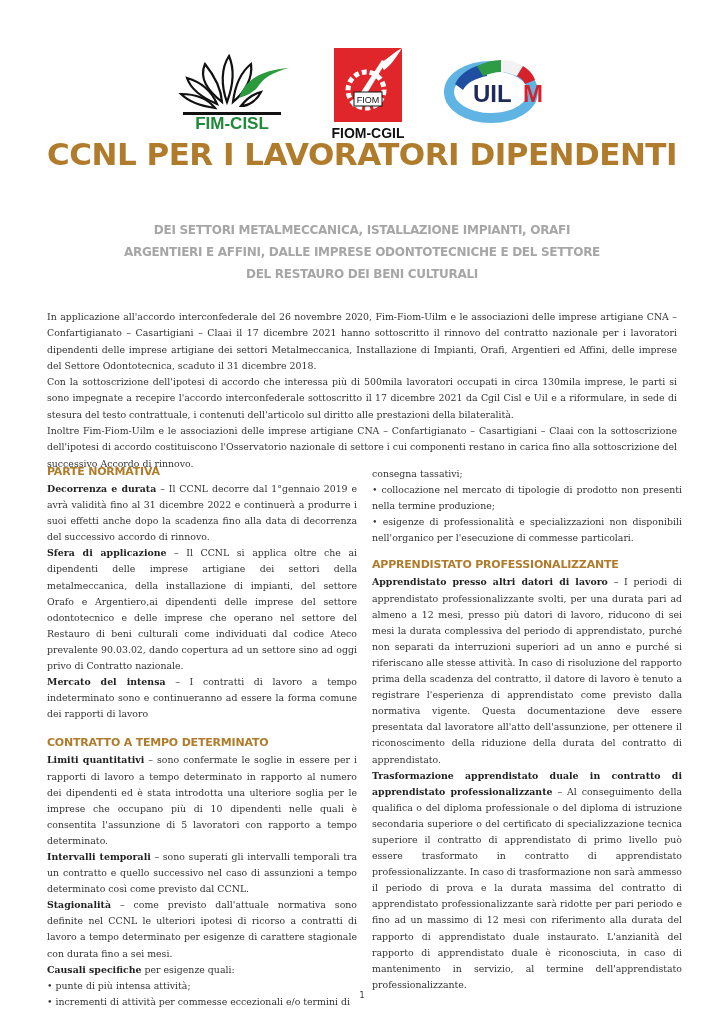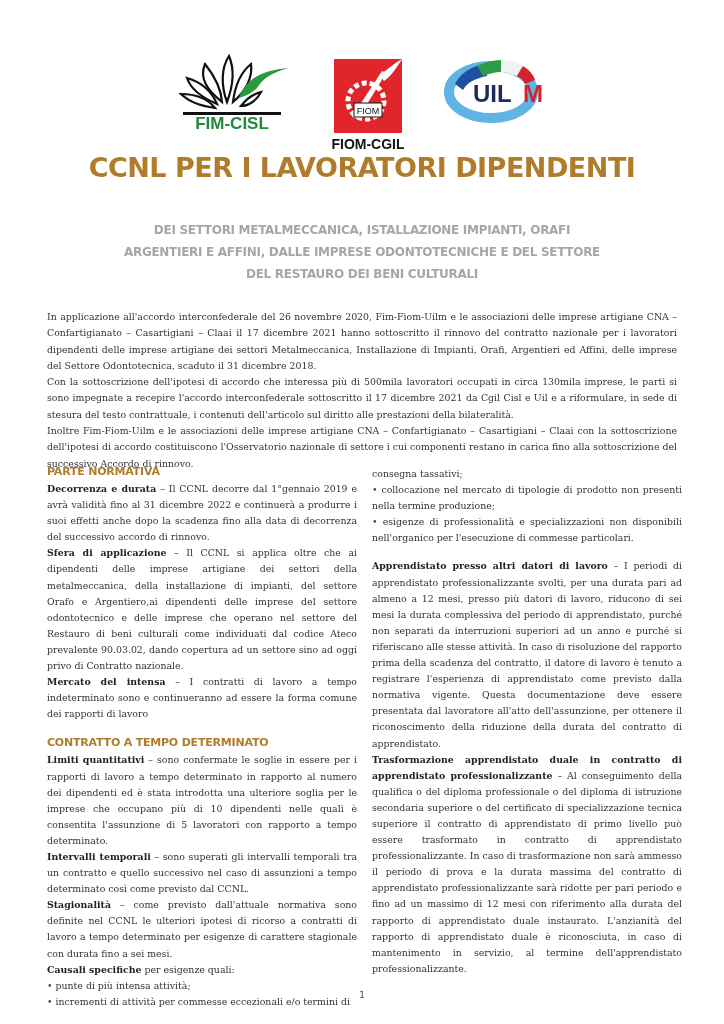--- a/index.html
+++ b/index.html
@@ -1,26 +1,26 @@
 <!DOCTYPE html>
 <html><head>
 <meta charset="utf-8">
 <style>
   html, body { margin: 0; padding: 0; background: #ffffff; }
   body { width: 724px; height: 1024px; position: relative; overflow: hidden;
          font-family: "DejaVu Serif", serif; color: #333; }
   .logos { position: absolute; top: 44px; left: 0; width: 724px; height: 95px; }
   .logo { position: absolute; }
   #logo-fim { left: 177px; top: 6px; width: 115px; height: 80px; }
-  #logo-fiom { left: 332px; top: 15px; width: 72px; height: 92px; }
+  #logo-fiom { left: 332px; top: 4px; width: 72px; height: 92px; }
   #logo-uilm { left: 443px; top: 10px; width: 117px; height: 72px; }
 
   .title { position: absolute; left: 0; width: 724px; text-align: center;
            font-family: "DejaVu Sans", sans-serif; font-weight: 900; }
-  .title-main { top: 152px; font-size: 27px; line-height: 32px; color: #b07c2c;
+  .title-main { top: 138px; font-size: 31px; line-height: 32px; color: #b07c2c;
                 letter-spacing: -0.5px; font-weight: bold; }
   .title-sub { top: 219px; font-size: 12px; line-height: 22px; color: #a6a6a6;
                font-weight: bold; letter-spacing: -0.3px; }
 
   .intro { position: absolute; left: 47px; top: 297px; width: 630px;
            font-size: 9.4px; line-height: 16.3px; text-align: justify; color: #333; margin-top: 12px; }
   .intro p { margin: 0; }
 
   .col { position: absolute; top: 465px; width: 310px; font-size: 9.4px; line-height: 16.1px;
          text-align: justify; color: #333; }
@@ -105,17 +105,18 @@
   <p><b>Causali specifiche</b><span> per esigenze quali:</span></p>
   <p>• punte di più intensa attività;</p>
   <p style="text-align:left; height:16px; overflow:hidden;">• incrementi di attività per commesse eccezionali e/o termini di consegna tassativi;</p>
 </div>
 
 <div class="col col-right">
   <p>consegna tassativi;</p>
   <p>• collocazione nel mercato di tipologie di prodotto non presenti nella termine produzione;</p>
   <p>• esigenze di professionalità e specializzazioni non disponibili nell'organico per l'esecuzione di commesse particolari.</p>
   <div class="spacer" style="height:12px"></div>
+  <div class="sec-head">APPRENDISTATO PROFESSIONALIZZANTE</div>
   <p><b>Apprendistato presso altri datori di lavoro</b><span> – I periodi di apprendistato professionalizzante svolti, per una durata pari ad almeno a 12 mesi, presso più datori di lavoro, riducono di sei mesi la durata complessiva del periodo di apprendistato, purché non separati da interruzioni superiori ad un anno e purché si riferiscano alle stesse attività. In caso di risoluzione del rapporto prima della scadenza del contratto, il datore di lavoro è tenuto a registrare l'esperienza di apprendistato come previsto dalla normativa vigente. Questa documentazione deve essere presentata dal lavoratore all'atto dell'assunzione, per ottenere il riconoscimento della riduzione della durata del contratto di apprendistato.</span></p>
   <p><b>Trasformazione apprendistato duale in contratto di apprendistato professionalizzante</b><span> – Al conseguimento della qualifica o del diploma professionale o del diploma di istruzione secondaria superiore o del certificato di specializzazione tecnica superiore il contratto di apprendistato di primo livello può essere trasformato in contratto di apprendistato professionalizzante. In caso di trasformazione non sarà ammesso il periodo di prova e la durata massima del contratto di apprendistato professionalizzante sarà ridotte per pari periodo e fino ad un massimo di 12 mesi con riferimento alla durata del rapporto di apprendistato duale instaurato. L'anzianità del rapporto di apprendistato duale è riconosciuta, in caso di mantenimento in servizio, al termine dell'apprendistato professionalizzante.</span></p>
 </div>
 
 <div class="page-num">1</div>
 
 </body></html>

